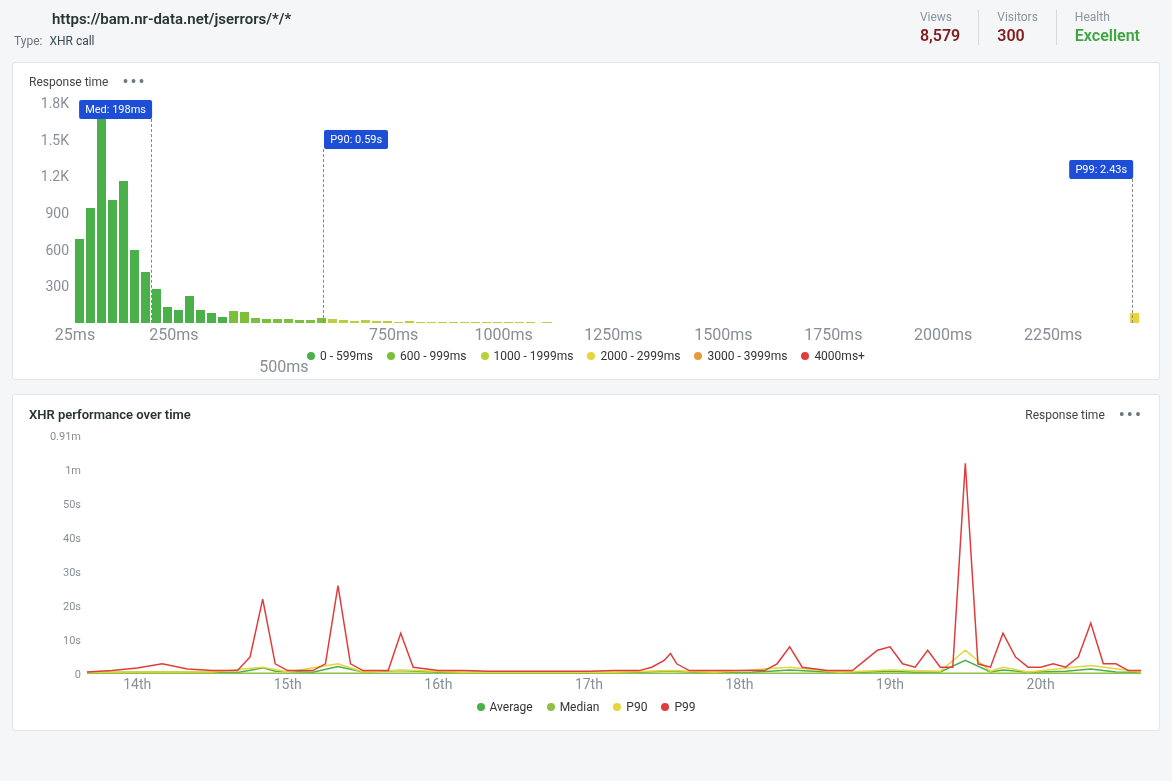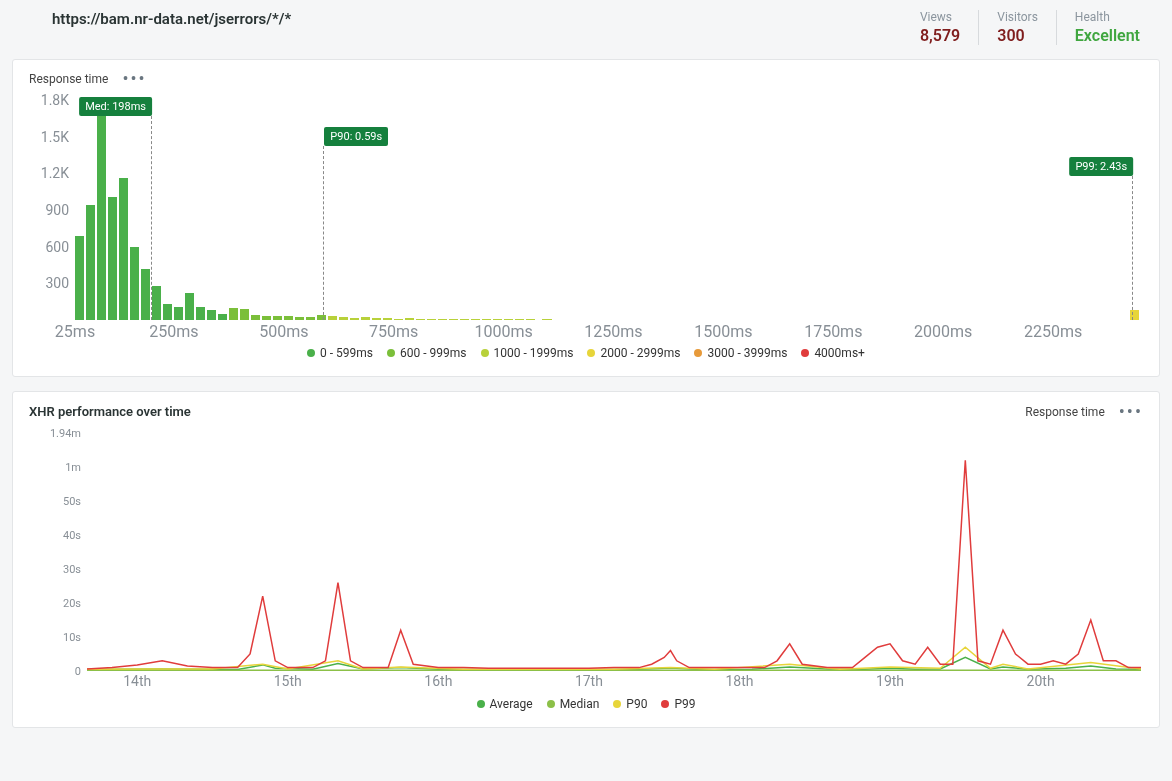--- a/index.html
+++ b/index.html
@@ -77,21 +77,21 @@
   }
   .marker-label {
     position: absolute;
     white-space: nowrap;
     transform: translate(-100%, -100%);
     top: 0;
     font-size: 11px;
     padding: 3px 6px;
     border-radius: 2px;
     color: #fff;
-    background: #15803d;
+    background: #1d4ed8;
   }
   .marker.right-label .marker-label { transform: translate(0, -100%); }
   .legend {
     display: flex;
     justify-content: center;
     gap: 14px;
     padding: 10px 0 14px 0;
     flex-wrap: wrap;
   }
   .legend-item { display: inline-flex; align-items: center; gap: 5px; font-size: 12px; color: #333; }
@@ -114,20 +114,24 @@
   }
   .line-plot svg { width: 100%; height: 100%; display: block; }
 
 </style>
 </head>
 <body>
 
 <div class="header">
   <div class="header-left">
     <div class="page-title">https://bam.nr-data.net/jserrors/*/*</div>
+    <div class="page-subtype">
+      <span class="label">Type:</span>
+      <span class="value">XHR call</span>
+    </div>
   </div>
   <div class="stats" id="header-stats">
       <div class="stat">
         <div class="stat-label">Views</div>
         <div class="stat-value ">8,579</div>
       </div>
       <div class="stat">
         <div class="stat-label">Visitors</div>
         <div class="stat-value ">300</div>
       </div>
@@ -204,21 +208,21 @@
           <div class="marker right-label" style="left: 23.299%; top: 46px;">
             <div class="marker-label">P90: 0.59s</div>
           </div>
           <div class="marker " style="left: 99.1753%; top: 76px;">
             <div class="marker-label">P99: 2.43s</div>
           </div>
         </div>
       <div class="x-axis" id="bar-x-axis">
           <div class="x-tick" style="left: 0%;">25ms</div>
           <div class="x-tick" style="left: 9.27835%;">250ms</div>
-          <div class="x-tick" style="left: 19.5876%;">500ms</div>
+          <div class="x-tick" style="left: 19.5876%; margin-top: 32px;">500ms</div>
           <div class="x-tick" style="left: 29.8969%;">750ms</div>
           <div class="x-tick" style="left: 40.2062%;">1000ms</div>
           <div class="x-tick" style="left: 50.5155%;">1250ms</div>
           <div class="x-tick" style="left: 60.8247%;">1500ms</div>
           <div class="x-tick" style="left: 71.134%;">1750ms</div>
           <div class="x-tick" style="left: 81.4433%;">2000ms</div>
           <div class="x-tick" style="left: 91.7526%;">2250ms</div>
         </div>
     </div>
     <div class="legend" id="bar-legend">
@@ -252,21 +256,21 @@
 
 <div class="panel">
   <div class="panel-header">
     <div class="panel-title">XHR performance over time</div>
     <div class="panel-right-label">Response time</div>
     <div class="kebab">•••</div>
   </div>
   <div class="chart-wrap">
     <div class="line-chart-area" id="line-chart">
       <div class="line-y-axis" id="line-y-axis">
-          <div class="line-y-tick" style="top: 0px;">1.94m</div>
+          <div class="line-y-tick" style="top: 0px;">0.91m</div>
           <div class="line-y-tick" style="top: 34px;">1m</div>
           <div class="line-y-tick" style="top: 68px;">50s</div>
           <div class="line-y-tick" style="top: 102px;">40s</div>
           <div class="line-y-tick" style="top: 136px;">30s</div>
           <div class="line-y-tick" style="top: 170px;">20s</div>
           <div class="line-y-tick" style="top: 204px;">10s</div>
           <div class="line-y-tick" style="top: 238px;">0</div>
         </div>
       <div class="line-plot" id="line-plot">
           <svg viewBox="0 0 1060 238" preserveAspectRatio="none">

